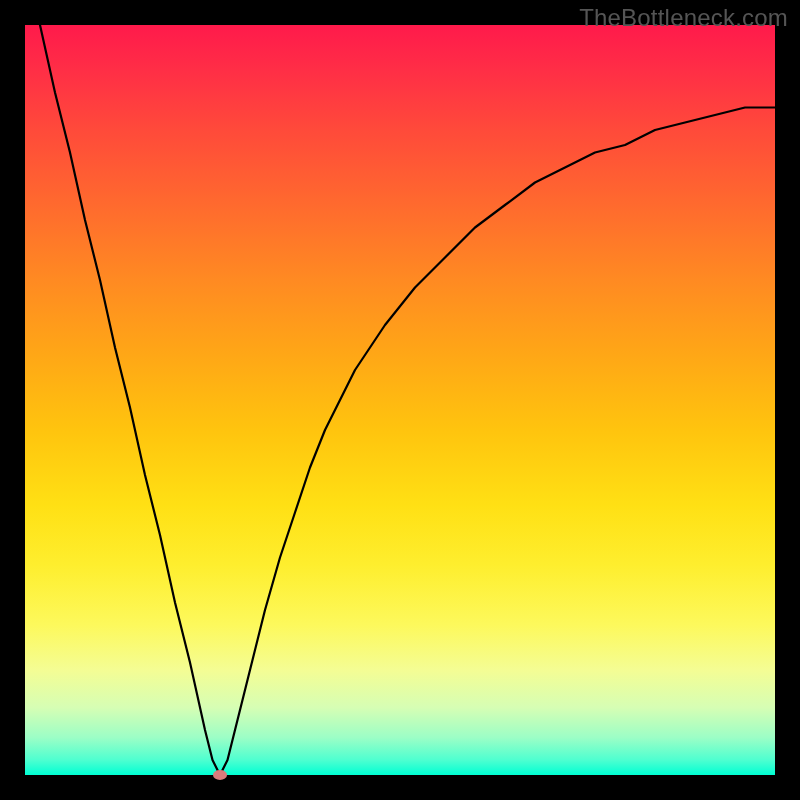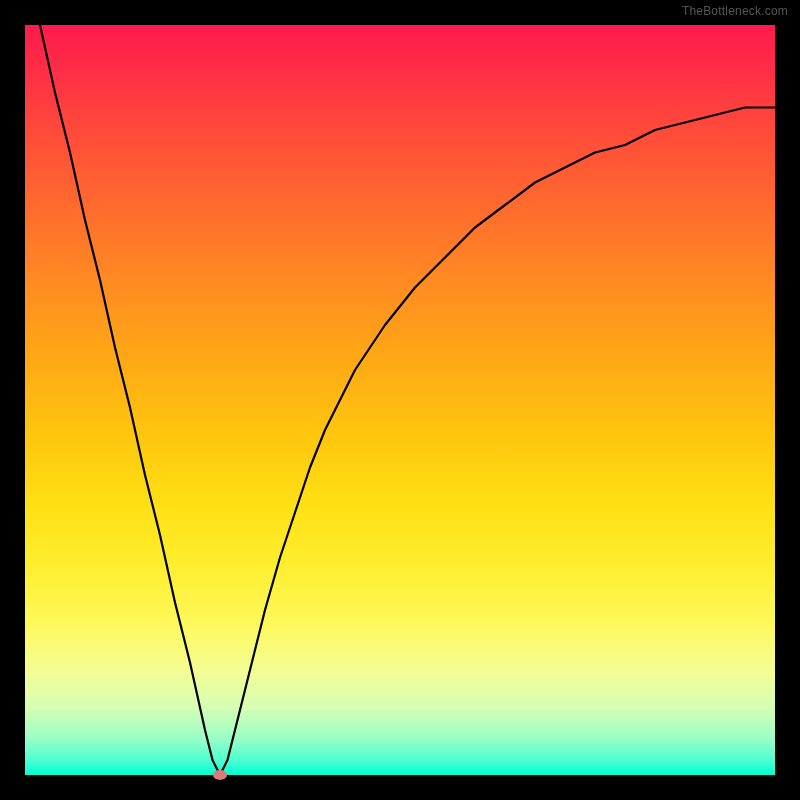--- a/index.html
+++ b/index.html
@@ -40,21 +40,21 @@
     left: 0; top: 0;
     width: 750px;
     height: 750px;
     pointer-events: none;
   }
   .watermark {
     position: absolute;
     top: 4px;
     right: 12px;
     color: #555;
-    font-size: 12px;
+    font-size: 24px;
     font-weight: 500;
     letter-spacing: 0.2px;
   }
   .marker {
     position: absolute;
     width: 14px;
     height: 10px;
     border-radius: 50% / 50%;
     background: #d97c7c;
     transform: translate(-50%, -50%);

